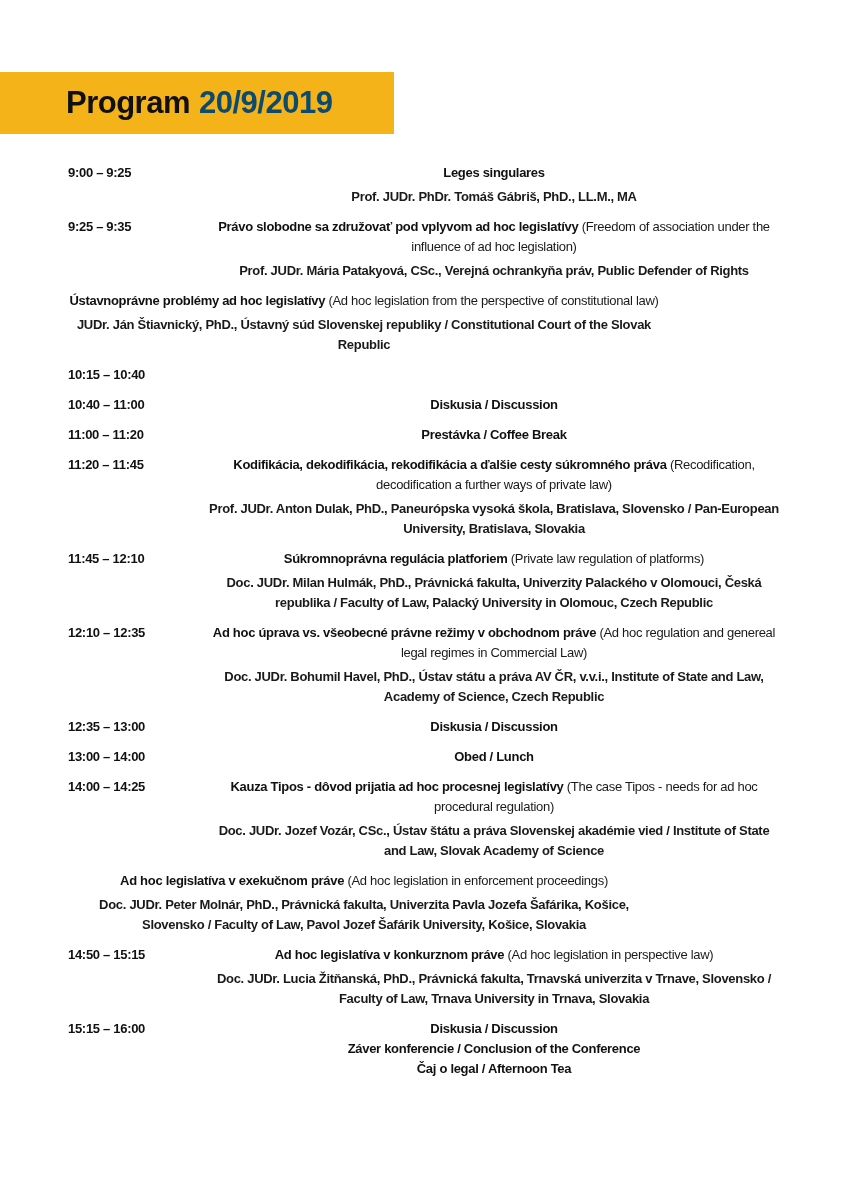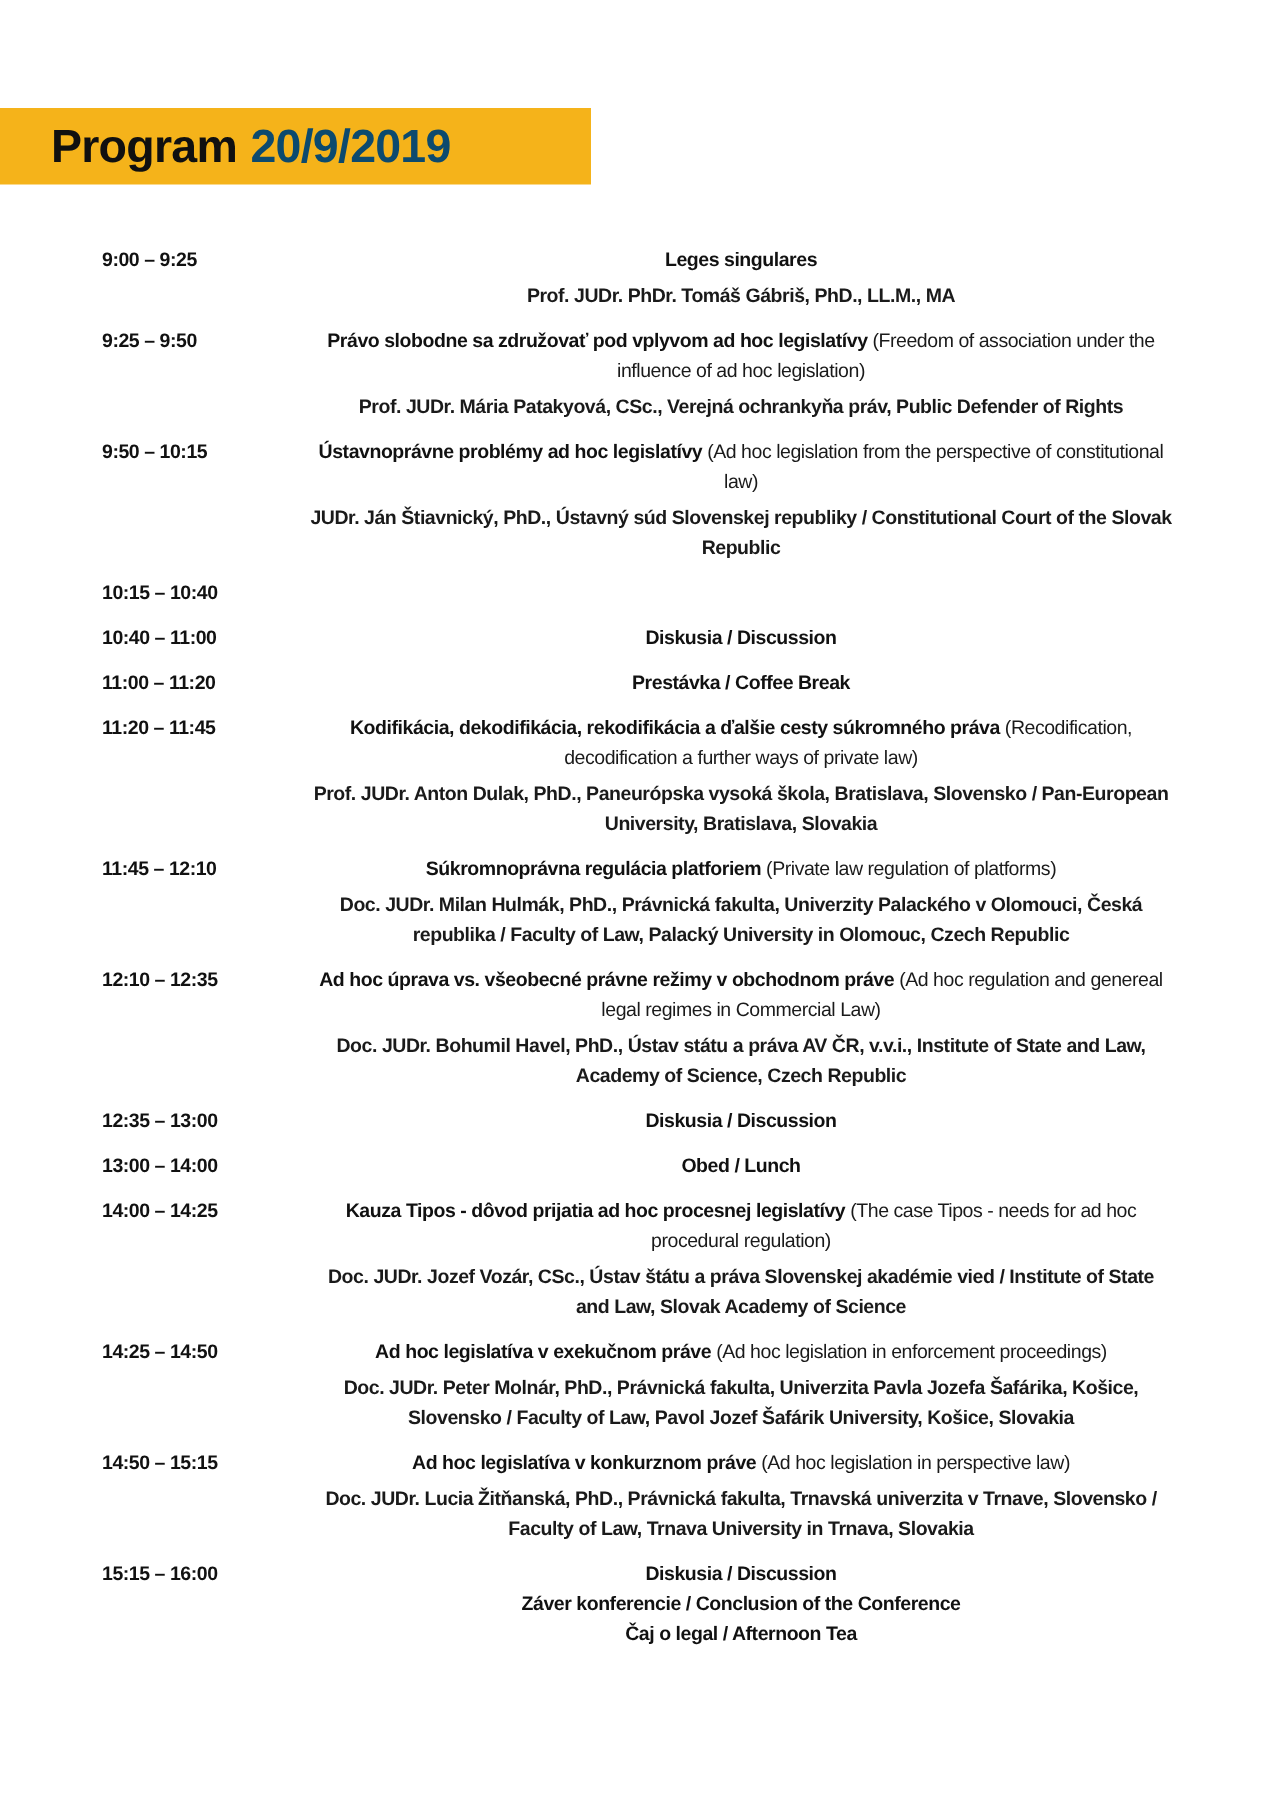--- a/index.html
+++ b/index.html
@@ -8,24 +8,24 @@
     width: 848px; height: 1200px;
     background: #ffffff;
     font-family: "Liberation Sans", sans-serif;
     color: #1a1a1a;
     position: relative;
     overflow: hidden;
   }
   .banner {
     position: absolute;
     top: 72px; left: 0;
-    width: 394px; height: 51px;
+    width: 394px; height: 62px;
     display: flex;
     align-items: center;
-    padding-left: 34px;
+    padding-left: 66px;
     font-size: 31px;
     font-weight: bold;
     letter-spacing: -0.5px;
     white-space: nowrap;
   }
   .banner .banner-title { color: #101010; }
   .banner .banner-date { color: #0c4a6e; margin-left: 9px; }
   .schedule {
     position: absolute;
     top: 163px; left: 68px;
@@ -62,29 +62,28 @@
 <main class="schedule">
   <div class="entry">
     <div class="time">9:00 – 9:25</div>
     <div class="details">
       <p class="title"><b class="t-bold">Leges singulares</b><span class="t-note"></span></p>
       <p class="speaker">Prof. JUDr. PhDr. Tomáš Gábriš, PhD., LL.M., MA</p>
     </div>
   </div>
 
   <div class="entry">
-    <div class="time">9:25 – 9:50</div>
+    <div class="time">9:25 – 9:35</div>
     <div class="details">
       <p class="title"><b class="t-bold">Právo slobodne sa združovať pod vplyvom ad hoc legislatívy</b><span class="t-note"> (Freedom of association under the influence of ad hoc legislation)</span></p>
       <p class="speaker">Prof. JUDr. Mária Patakyová, CSc., Verejná ochrankyňa práv, Public Defender of Rights</p>
     </div>
   </div>
 
   <div class="entry">
-    <div class="time">9:50 – 10:15</div>
     <div class="details">
       <p class="title"><b class="t-bold">Ústavnoprávne problémy ad hoc legislatívy</b><span class="t-note"> (Ad hoc legislation from the perspective of constitutional law)</span></p>
       <p class="speaker">JUDr. Ján Štiavnický, PhD., Ústavný súd Slovenskej republiky / Constitutional Court of the Slovak Republic</p>
     </div>
   </div>
 
   <div class="entry">
     <div class="time">10:15 – 10:40</div>
   </div>
 
@@ -146,21 +145,20 @@
 
   <div class="entry">
     <div class="time">14:00 – 14:25</div>
     <div class="details">
       <p class="title"><b class="t-bold">Kauza Tipos - dôvod prijatia ad hoc procesnej legislatívy</b><span class="t-note"> (The case Tipos - needs for ad hoc procedural regulation)</span></p>
       <p class="speaker">Doc. JUDr. Jozef Vozár, CSc., Ústav štátu a práva Slovenskej akadémie vied / Institute of State and Law, Slovak Academy of Science</p>
     </div>
   </div>
 
   <div class="entry">
-    <div class="time">14:25 – 14:50</div>
     <div class="details">
       <p class="title"><b class="t-bold">Ad hoc legislatíva v exekučnom práve</b><span class="t-note"> (Ad hoc legislation in enforcement proceedings)</span></p>
       <p class="speaker">Doc. JUDr. Peter Molnár, PhD., Právnická fakulta, Univerzita Pavla Jozefa Šafárika, Košice, Slovensko / Faculty of Law, Pavol Jozef Šafárik University, Košice, Slovakia</p>
     </div>
   </div>
 
   <div class="entry">
     <div class="time">14:50 – 15:15</div>
     <div class="details">
       <p class="title"><b class="t-bold">Ad hoc legislatíva v konkurznom práve</b><span class="t-note"> (Ad hoc legislation in perspective law)</span></p>

